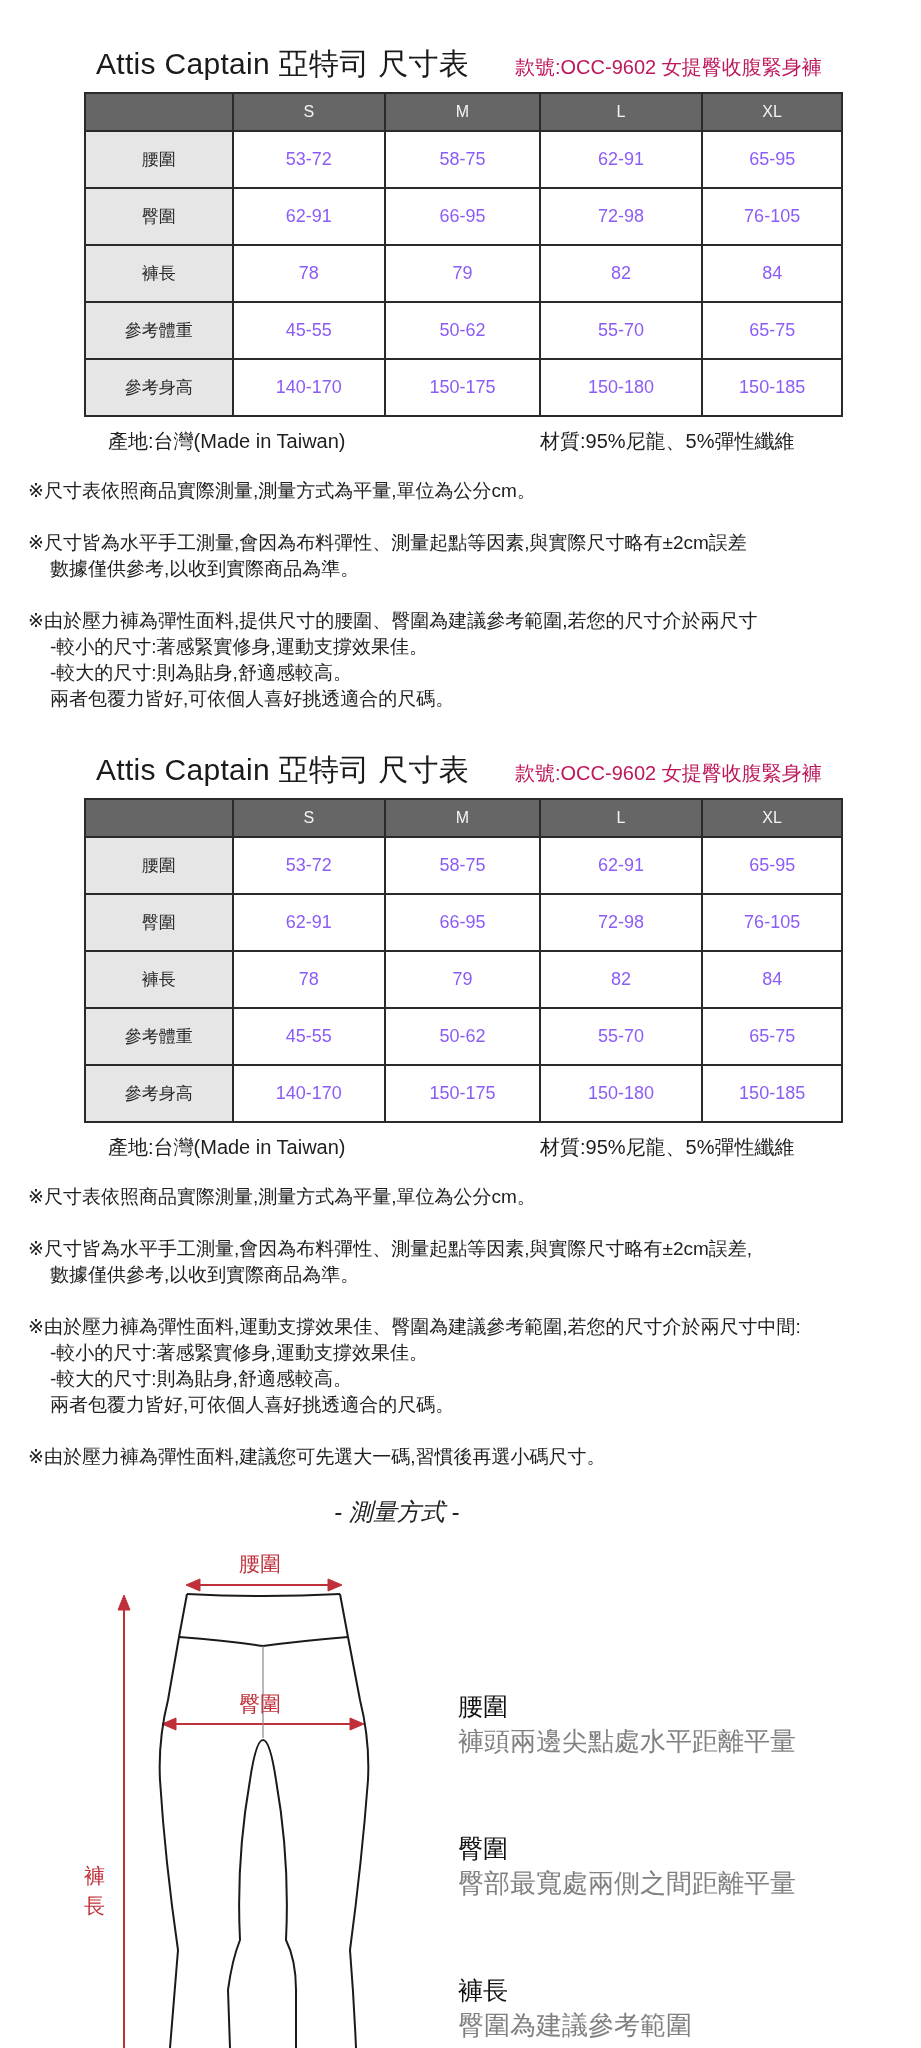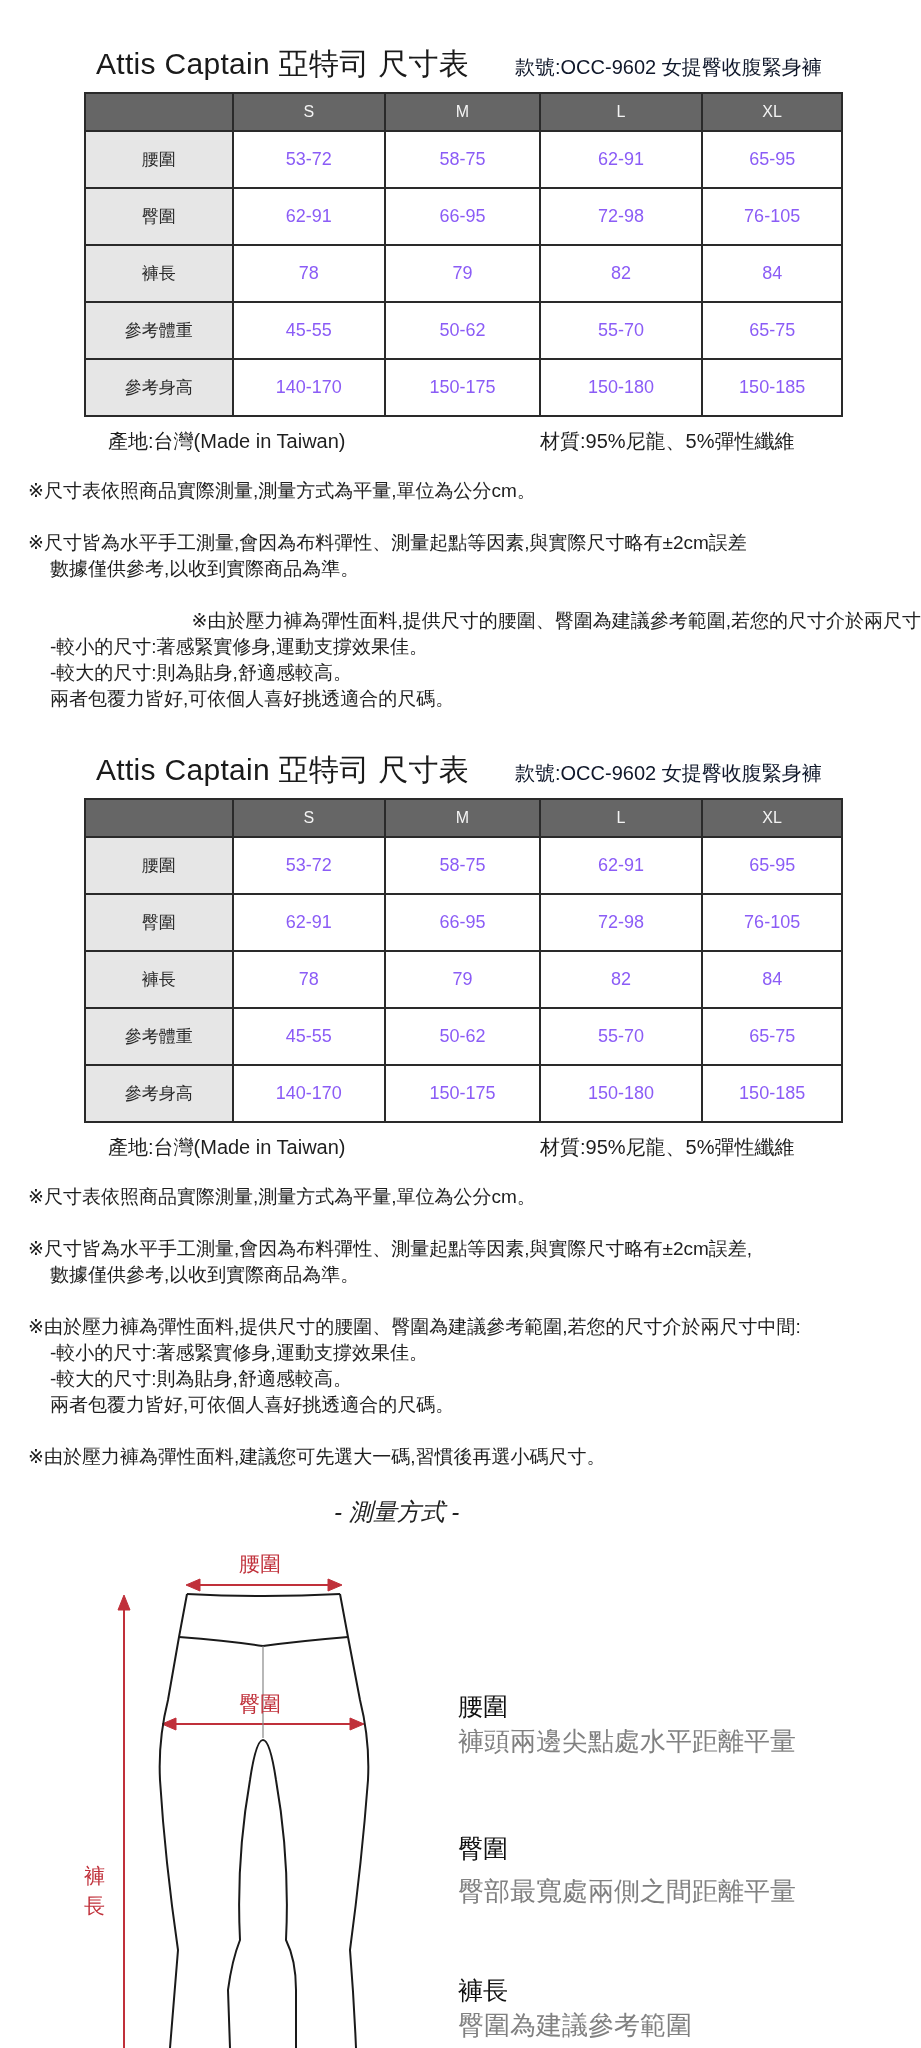--- a/index.html
+++ b/index.html
@@ -1,20 +1,20 @@
 <!DOCTYPE html>
 <html><head>
 <meta charset="utf-8">
 <style>
   html, body { margin:0; padding:0; background:#ffffff; }
   body { width:921px; height:2048px; position:relative; overflow:hidden;
          font-family:"Liberation Sans","DejaVu Sans",sans-serif; color:#222; }
   .abs { position:absolute; }
   .title-main { font-size:30px; color:#1a1a1a; white-space:nowrap; letter-spacing:0.3px; }
-  .title-sub { font-size:20px; color:#0f172a; white-space:nowrap; }
+  .title-sub { font-size:20px; color:#be185d; white-space:nowrap; }
   table.size { position:absolute; left:84px; border-collapse:collapse; width:759px; }
   table.size td, table.size th { border:2px solid #2a2a2a; text-align:center; padding:0; }
   table.size th { background:#666666; color:#f4f4f4; font-weight:normal; font-size:16px; height:36px; }
   table.size td { font-size:18px; color:#8b5cf6; height:55px; }
   table.size td.rowhead { background:#e6e6e6; font-size:17px; color:#2a2a2a; }
   .meta { font-size:20px; color:#1e1e1e; white-space:nowrap; }
   .note { font-size:19px; color:#1e1e1e; white-space:nowrap; line-height:26px; }
   .diag-title { font-size:24px; color:#222; white-space:nowrap;font-style:italic; }
   .red-label { color:#c0303a; font-size:21px; white-space:nowrap; }
   .def-head { font-size:25px; color:#111; white-space:nowrap; }
@@ -79,21 +79,21 @@
   </tr>
 </tbody>
   </table>
 
 <div class="abs meta" style="left:108px; top:428px;">產地:台灣(Made in Taiwan)</div>
 <div class="abs meta" style="left:540px; top:428px;">材質:95%尼龍、5%彈性纖維</div>
 
 <div class="abs note" style="left:28px; top:478px;">※尺寸表依照商品實際測量,測量方式為平量,單位為公分cm。</div>
 <div class="abs note" style="left:28px; top:530px; width:893px; overflow:hidden;">※尺寸皆為水平手工測量,會因為布料彈性、測量起點等因素,與實際尺寸略有±2cm誤差</div>
 <div class="abs note" style="left:50px; top:556px;">數據僅供參考,以收到實際商品為準。</div>
-<div class="abs note" style="left:28px; top:608px; width:893px; overflow:hidden;text-align:right;">※由於壓力褲為彈性面料,提供尺寸的腰圍、臀圍為建議參考範圍,若您的尺寸介於兩尺寸</div>
+<div class="abs note" style="left:28px; top:608px; width:893px; overflow:hidden;">※由於壓力褲為彈性面料,提供尺寸的腰圍、臀圍為建議參考範圍,若您的尺寸介於兩尺寸</div>
 <div class="abs note" style="left:50px; top:634px;">-較小的尺寸:著感緊實修身,運動支撐效果佳。</div>
 <div class="abs note" style="left:50px; top:660px;">-較大的尺寸:則為貼身,舒適感較高。</div>
 <div class="abs note" style="left:50px; top:686px;">兩者包覆力皆好,可依個人喜好挑透適合的尺碼。</div>
 
 <div class="abs title-main" style="left:96px; top:750px;">Attis Captain 亞特司  尺寸表</div>
 <div class="abs title-sub" style="left:515px; top:760px;">款號:OCC-9602  女提臀收腹緊身褲</div>
 
 <table class="size" style="top:798px;">
   <colgroup>
       <col style="width:148px">
@@ -147,21 +147,21 @@
   </tr>
 </tbody>
   </table>
 
 <div class="abs meta" style="left:108px; top:1134px;">產地:台灣(Made in Taiwan)</div>
 <div class="abs meta" style="left:540px; top:1134px;">材質:95%尼龍、5%彈性纖維</div>
 
 <div class="abs note" style="left:28px; top:1184px;">※尺寸表依照商品實際測量,測量方式為平量,單位為公分cm。</div>
 <div class="abs note" style="left:28px; top:1236px;">※尺寸皆為水平手工測量,會因為布料彈性、測量起點等因素,與實際尺寸略有±2cm誤差,</div>
 <div class="abs note" style="left:50px; top:1262px;">數據僅供參考,以收到實際商品為準。</div>
-<div class="abs note" style="left:28px; top:1314px;">※由於壓力褲為彈性面料,提供尺寸的腰圍、臀圍為建議參考範圍,若您的尺寸介於兩尺寸中間:</div>
+<div class="abs note" style="left:28px; top:1314px;">※由於壓力褲為彈性面料,運動支撐效果佳、臀圍為建議參考範圍,若您的尺寸介於兩尺寸中間:</div>
 <div class="abs note" style="left:50px; top:1340px;">-較小的尺寸:著感緊實修身,運動支撐效果佳。</div>
 <div class="abs note" style="left:50px; top:1366px;">-較大的尺寸:則為貼身,舒適感較高。</div>
 <div class="abs note" style="left:50px; top:1392px;">兩者包覆力皆好,可依個人喜好挑透適合的尺碼。</div>
 <div class="abs note" style="left:28px; top:1444px;">※由於壓力褲為彈性面料,建議您可先選大一碼,習慣後再選小碼尺寸。</div>
 
 <div class="abs diag-title" style="left:334px; top:1496px;">- 測量方式 -</div>
 
 <svg class="abs" style="left:0; top:1540px;" width="460" height="508" viewBox="0 1540 460 508">
 
   <g stroke="#c0303a" fill="#c0303a">
@@ -193,16 +193,16 @@
 
 <div class="abs red-label" style="left:239px; top:1550px;">腰圍</div>
 <div class="abs red-label" style="left:239px; top:1690px;">臀圍</div>
 <div class="abs red-label" style="left:84px; top:1862px;">褲</div>
 <div class="abs red-label" style="left:84px; top:1892px;">長</div>
 
 <div class="abs def-head" style="left:458px; top:1690px;">腰圍</div>
 <div class="abs def-body" style="left:458px; top:1724px;text-align:right;">褲頭兩邊尖點處水平距離平量</div>
 
 <div class="abs def-head" style="left:458px; top:1832px;">臀圍</div>
-<div class="abs def-body" style="left:458px; top:1866px;margin-top:8px;">臀部最寬處兩側之間距離平量</div>
+<div class="abs def-body" style="left:458px; top:1866px;">臀部最寬處兩側之間距離平量</div>
 
 <div class="abs def-head" style="left:458px; top:1974px;">褲長</div>
 <div class="abs def-body" style="left:458px; top:2008px;">臀圍為建議參考範圍</div>
 
 </body></html>

